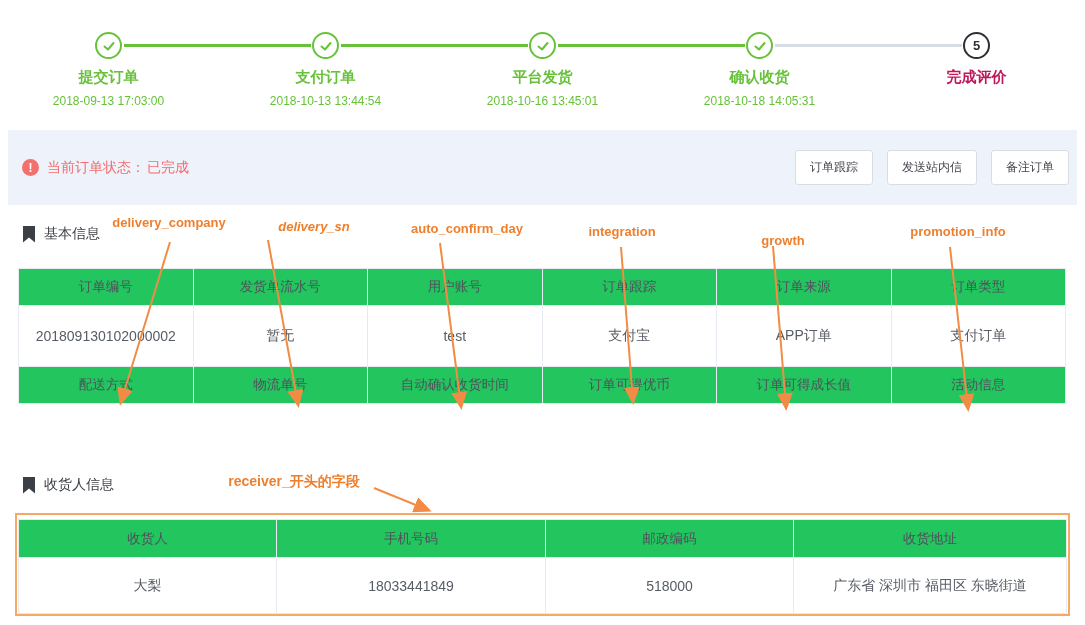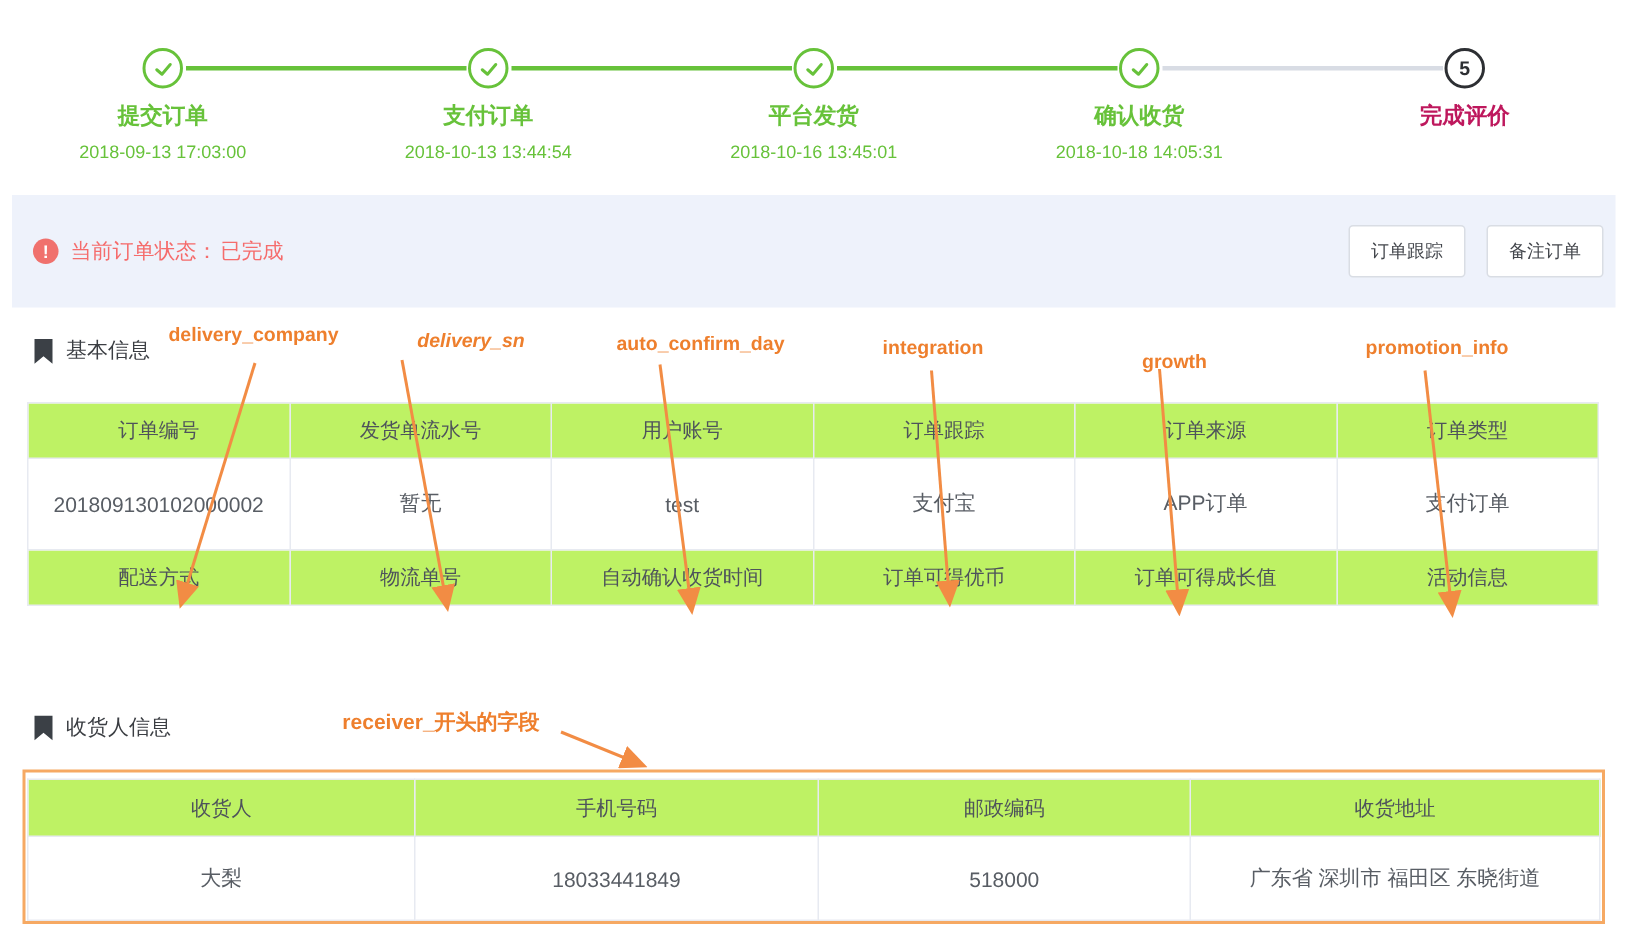--- a/index.html
+++ b/index.html
@@ -54,21 +54,21 @@
   
   .sec-title { position: absolute; left: 22px; display: flex; align-items: center; gap: 8px;
                font-size: 14px; color: #3b3e43; font-family: Liberation Serif, serif; }
   .sec-title-basic { top: 225px; }
   .sec-title-receiver { top: 476px; }
   .bookmark { display: block; }
 
   
   table { border-collapse: collapse; table-layout: fixed; }
   th, td { border: 1px solid #e7eaf1; text-align: center; vertical-align: middle; }
-  th { background: #bef264; font-weight: normal; font-size: 13.5px; color: #4e535b; }
+  th { background: #22c55e; font-weight: normal; font-size: 13.5px; color: #4e535b; }
   td { background: #fff; font-size: 14px; color: #585d64; }
   .info-table { position: absolute; left: 18px; top: 268px; width: 1048px; }
   .info-table .r1 { height: 37px; }
   .info-table .r2 { height: 61px; }
   .info-table .r3 { height: 37px; }
   .info-table .r4 { height: 57px; }
   .orange-box {
     position: absolute; left: 15px; top: 513px; width: 1055px; height: 103px;
     border: 2px solid #f6a963; z-index: 3; pointer-events: none;
   }
@@ -146,20 +146,21 @@
 </div>
 
 <div class="status-panel">
   <div class="status-left">
     <span class="alert-icon">!</span>
     <span>当前订单状态：</span>
       <span style="margin-left:-6px;">已完成</span>
   </div>
   <div class="status-buttons">
     <button class="btn">订单跟踪</button>
+    <button class="btn">发送站内信</button>
     <button class="btn">备注订单</button>
   </div>
 </div>
 
 <div class="sec-title sec-title-basic">
   <svg class="bookmark" width="14" height="17" viewBox="0 0 14 17">
     <path d="M1 0 h12 v16.5 l-6 -5 l-6 5 Z" fill="#3b4046"></path>
   </svg>
   <span>基本信息</span>
 </div>

